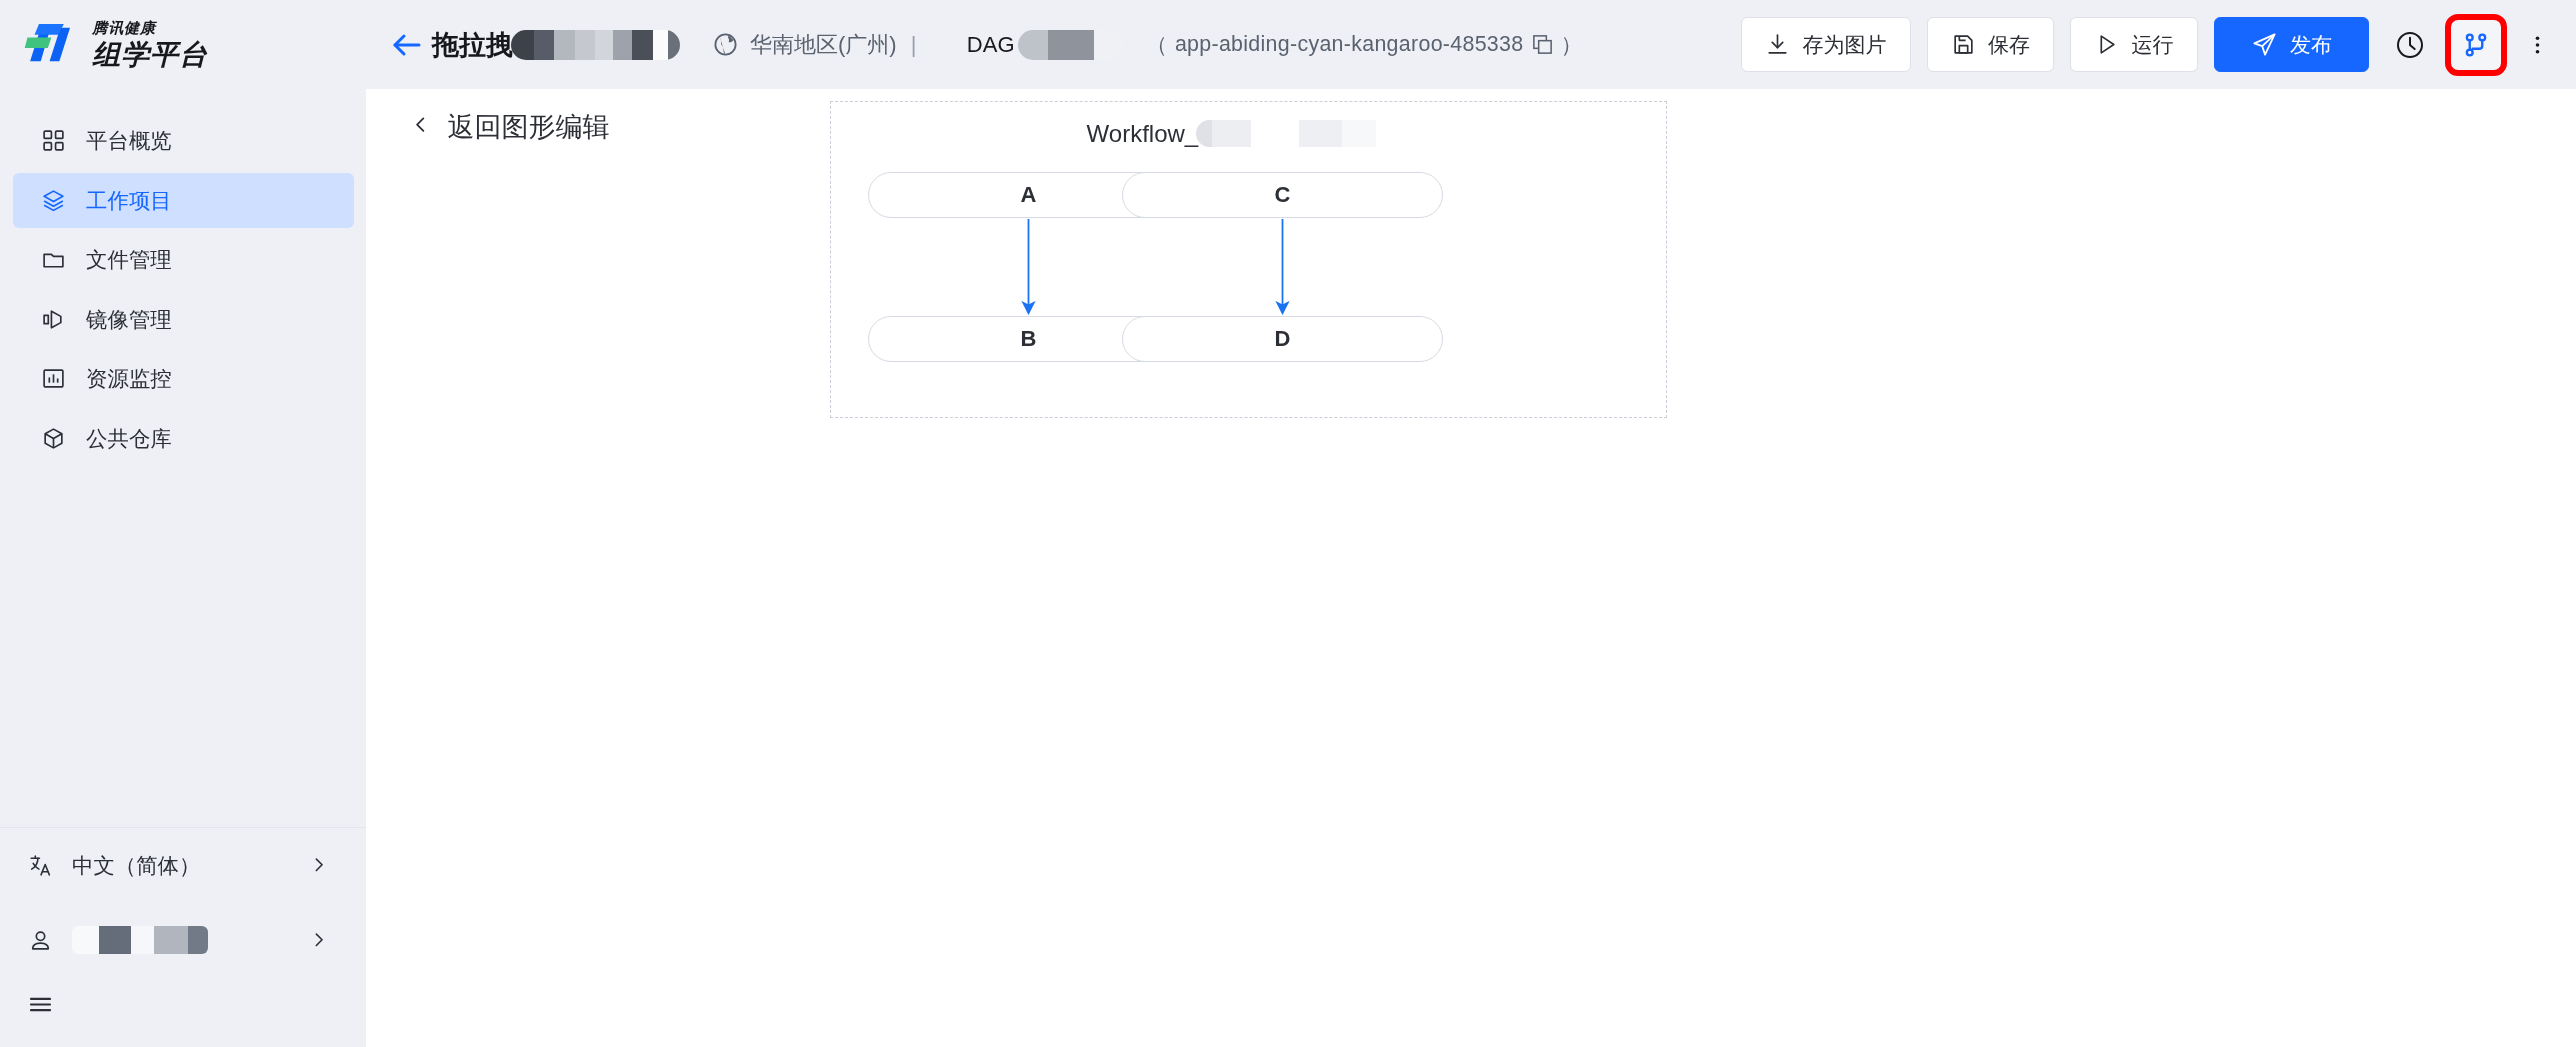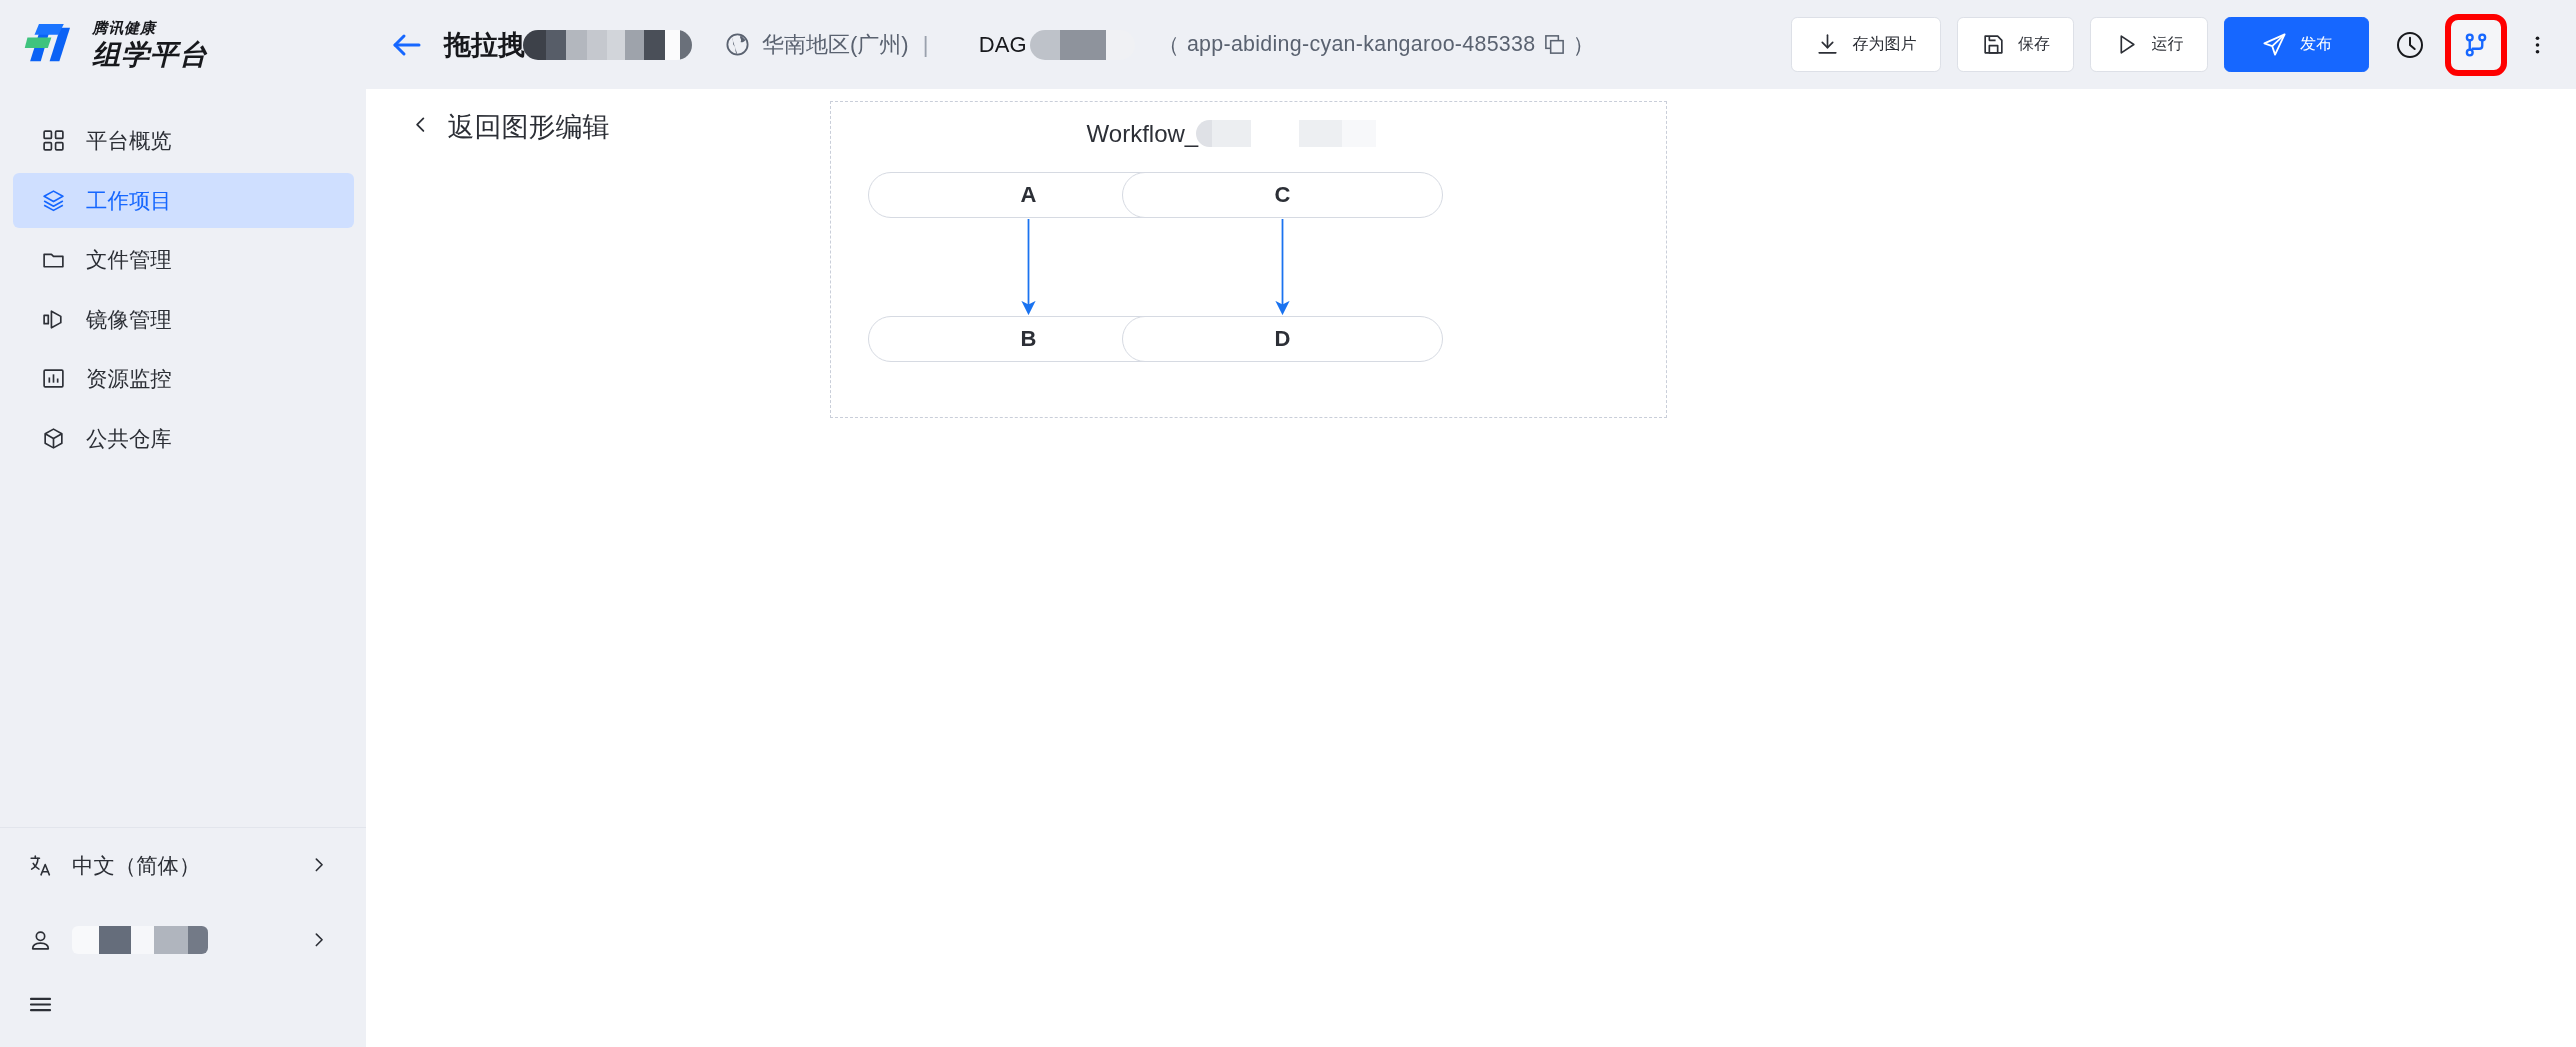--- a/index.html
+++ b/index.html
@@ -144,21 +144,21 @@
     cursor: pointer;
     flex: none;
   }
 
   .header-title {
     font-size: 27px;
     font-weight: bold;
     color: #17181c;
     display: flex;
     align-items: center;
-    margin-left: 12px;
+    margin-left: 0;
     flex: none;
   }
 
   .header-meta {
     display: flex;
     align-items: center;
     gap: 10.7px;
     margin-left: 32px;
     color: #5a6270;
     font-size: 22px;
@@ -184,21 +184,21 @@
 
   .hbtn {
     height: 55px;
     display: flex;
     align-items: center;
     gap: 12.5px;
     padding: 0 23px;
     background: #ffffff;
     border: 0.9px solid #dde0e7;
     border-radius: 6.2px;
-    font-size: 16px;
+    font-size: 21px;
     color: #2c2f36;
     cursor: pointer;
     margin-left: 16px;
     white-space: nowrap;
   }
   .hbtn .bi { display: flex; align-items: center; }
 
   .hbtn.primary {
     background: #1667ff;
     border-color: #1667ff;

